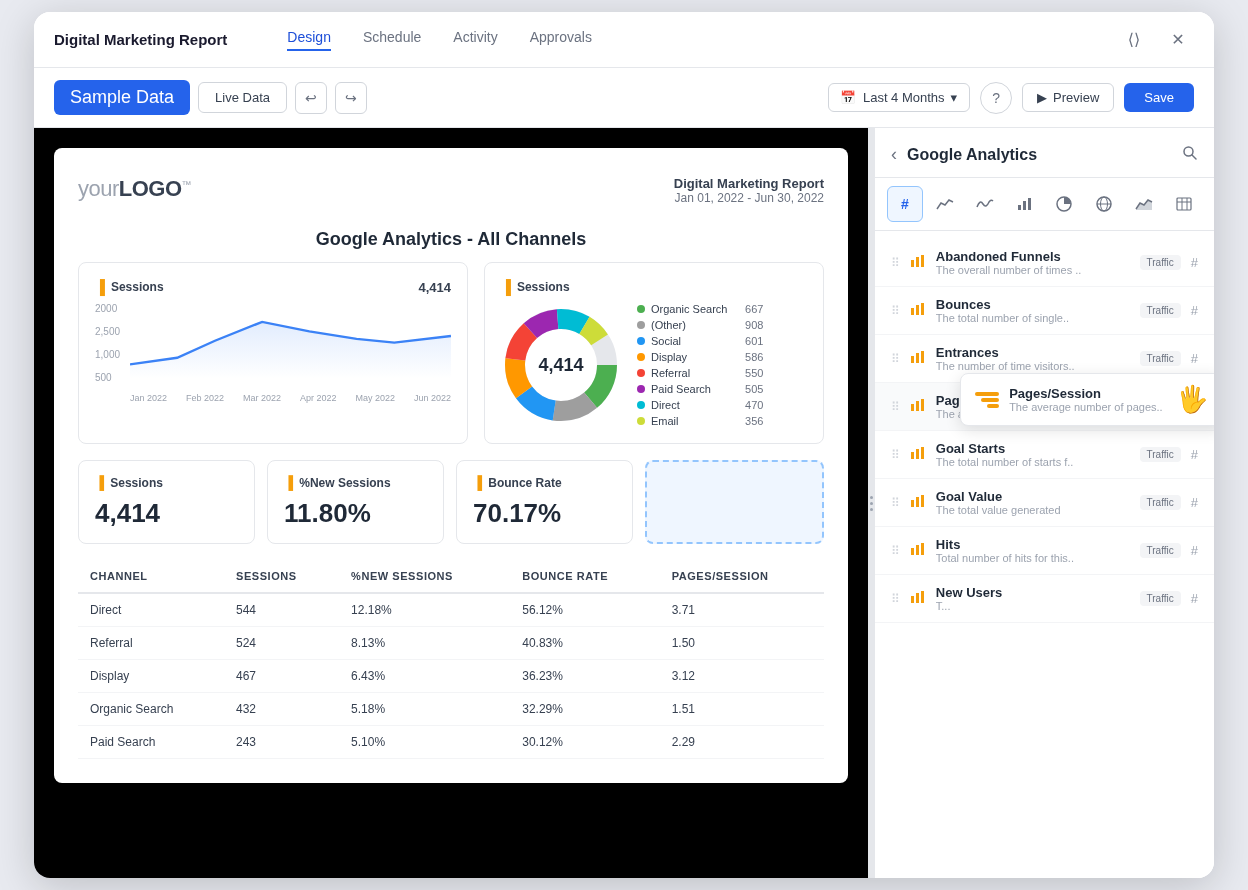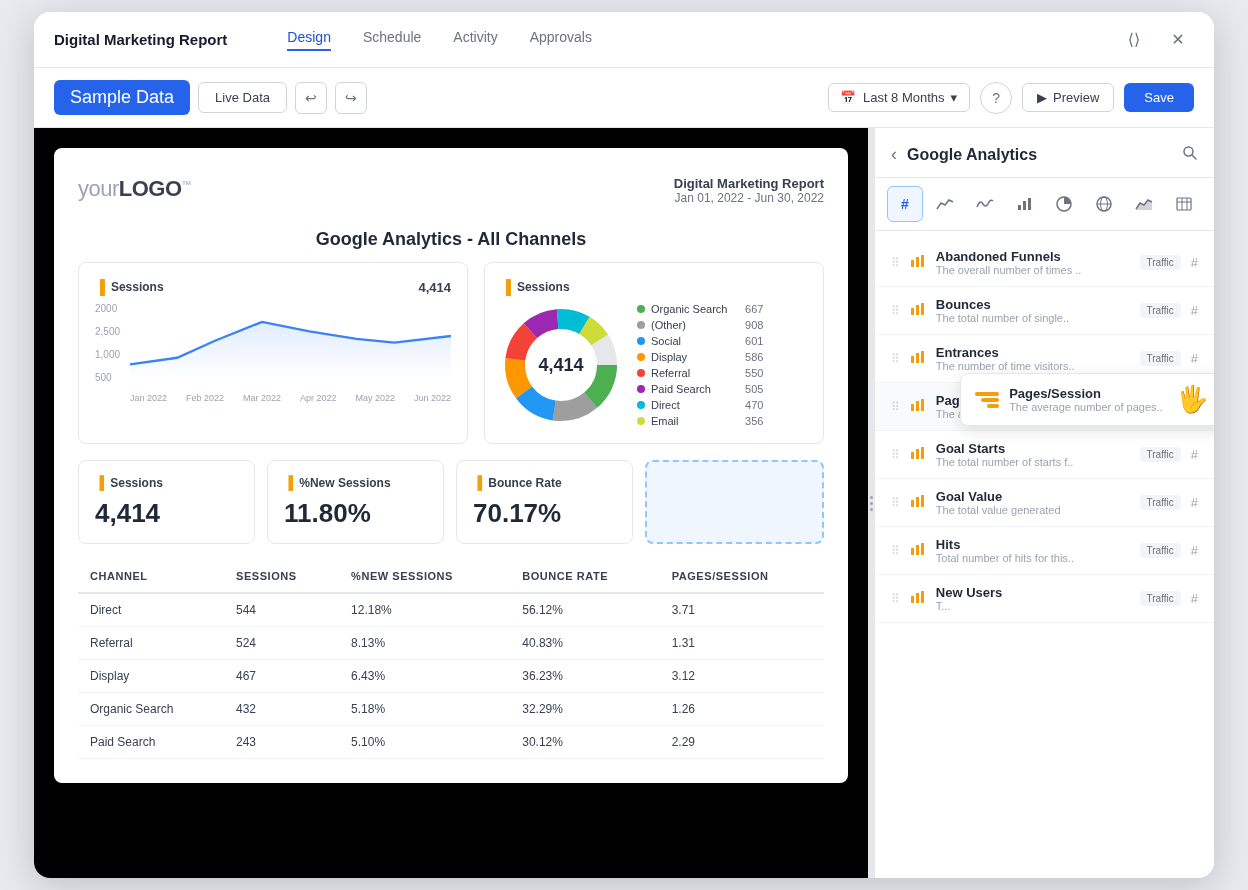--- a/index.html
+++ b/index.html
@@ -560,21 +560,21 @@
 
   <div class="toolbar">
     <button class="btn-primary">Sample Data</button>
     <button class="btn-secondary">Live Data</button>
     <div class="btn-icon">↩</div>
     <div class="btn-icon">↪</div>
 
     <div class="toolbar-right">
       <button class="btn-date">
         <span>📅</span>
-        <span>Last 8 Months</span>
+        <span>Last 4 Months</span>
         <span>▾</span>
       </button>
       <button class="btn-help">?</button>
       <button class="btn-preview">
         <span>▶</span>
         <span>Preview</span>
       </button>
       <button class="btn-save">Save</button>
     </div>
   </div>
@@ -740,35 +740,35 @@
               <td>544</td>
               <td>12.18%</td>
               <td>56.12%</td>
               <td>3.71</td>
             </tr>
             <tr class="table-row">
               <td>Referral</td>
               <td>524</td>
               <td>8.13%</td>
               <td>40.83%</td>
-              <td>1.31</td>
+              <td>1.50</td>
             </tr>
             <tr class="table-row">
               <td>Display</td>
               <td>467</td>
               <td>6.43%</td>
               <td>36.23%</td>
               <td>3.12</td>
             </tr>
             <tr class="table-row">
               <td>Organic Search</td>
               <td>432</td>
               <td>5.18%</td>
               <td>32.29%</td>
-              <td>1.26</td>
+              <td>1.51</td>
             </tr>
             <tr class="table-row">
               <td>Paid Search</td>
               <td>243</td>
               <td>5.10%</td>
               <td>30.12%</td>
               <td>2.29</td>
             </tr>
           </tbody>
         </table>

